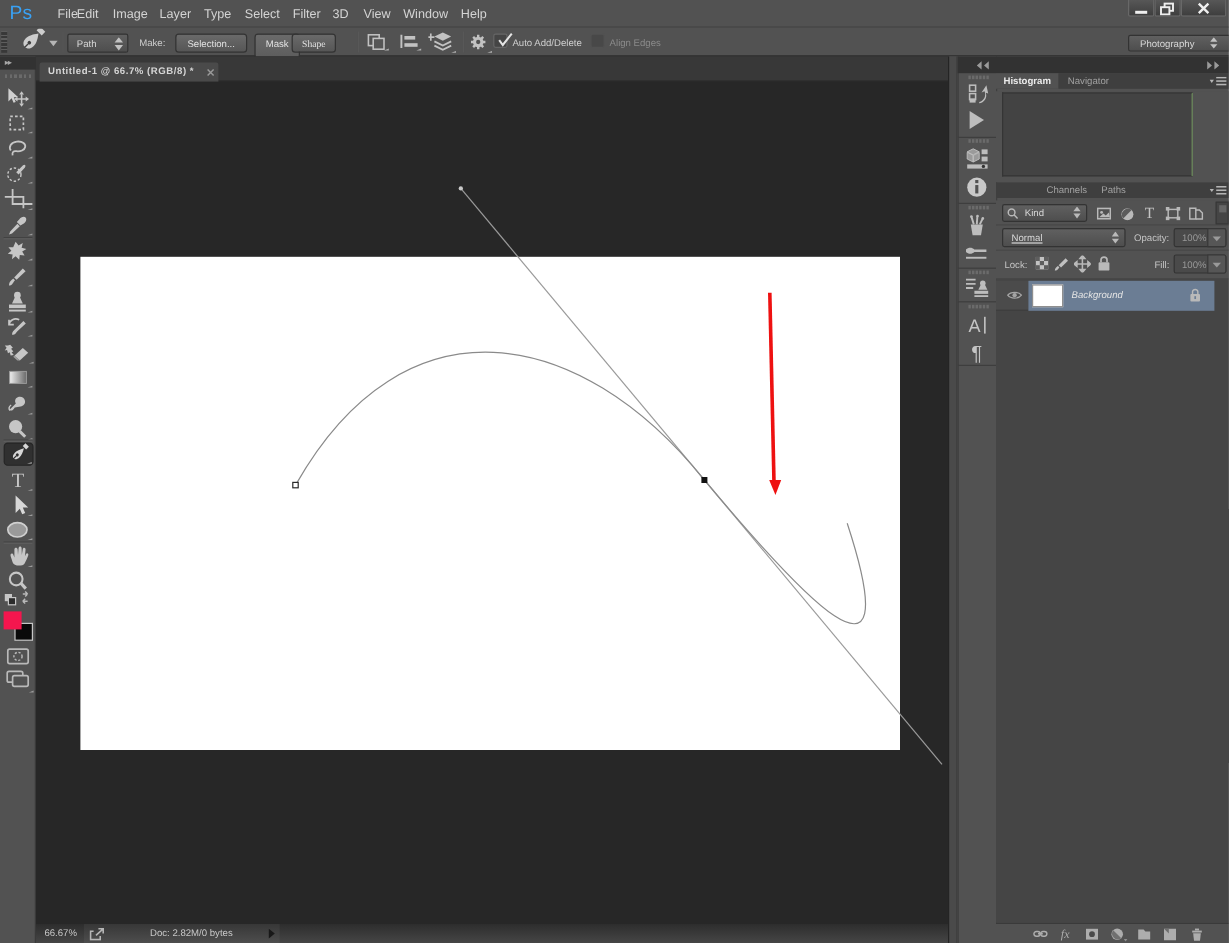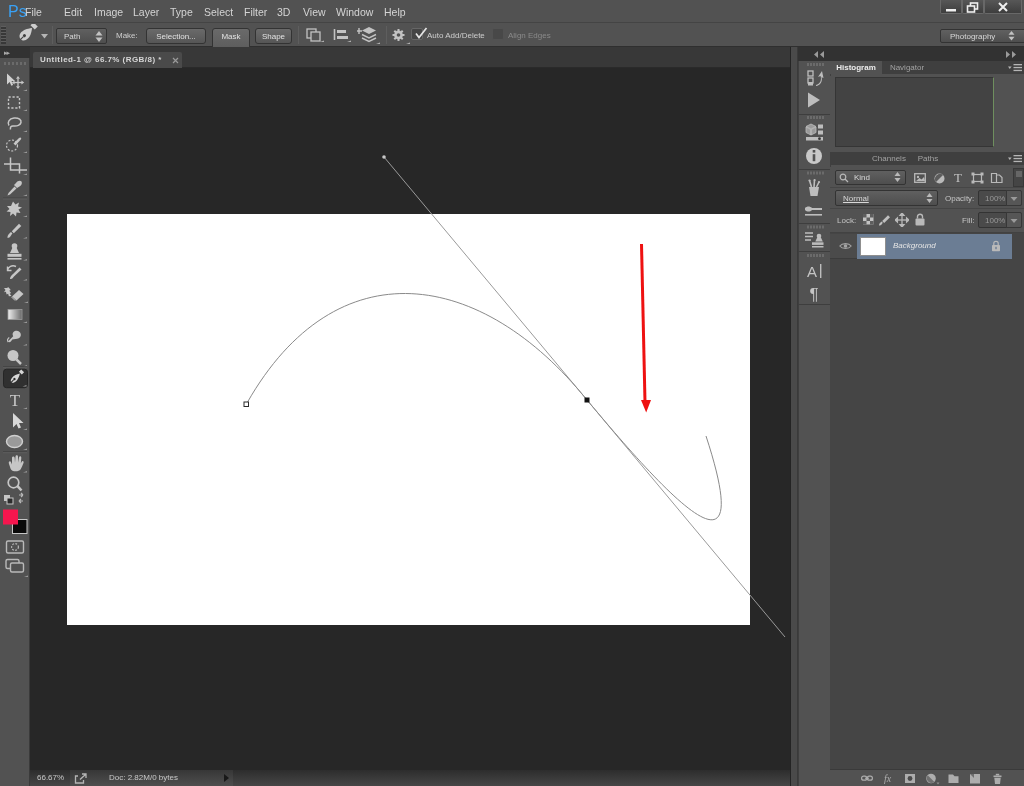--- a/index.html
+++ b/index.html
@@ -32,21 +32,21 @@
 .ptab.off{color:#a2a2a2;}
 .grip{position:absolute;width:22px;height:3px;background-image:repeating-linear-gradient(90deg,#6b6b6b 0 2px,transparent 2px 4px);}
 svg{display:block;}
 .disl{color:#8a8a8a;}
 </style></head>
 <body>
 <div id="app">
 
 <div id="menubar">
 <span id="pslogo">Ps</span>
-<span class="menu" style="left:25px;">File</span>
+<span class="menu" style="left:48px;">File</span>
 <span class="menu" style="left:64px;">Edit</span>
 <span class="menu" style="left:94px;">Image</span>
 <span class="menu" style="left:133px;">Layer</span>
 <span class="menu" style="left:170px;">Type</span>
 <span class="menu" style="left:204px;">Select</span>
 <span class="menu" style="left:244px;">Filter</span>
 <span class="menu" style="left:277px;">3D</span>
 <span class="menu" style="left:303px;">View</span>
 <span class="menu" style="left:336px;">Window</span>
 <span class="menu" style="left:384px;">Help</span>
@@ -81,21 +81,21 @@
 </svg>
 <div class="vsep" style="left:52px;"></div>
 <div class="combo" style="left:56px;top:28px;width:51px;height:16px;line-height:15px;padding-left:7px;">Path</div>
 <svg class="abs" style="left:94px;top:31px;" width="10" height="12">
       <path d="M5 0 l3.5 4.5 l-7 0 Z" fill="#c2c2c2"></path>
       <path d="M5 11 l3.5 -4.5 l-7 0 Z" fill="#c2c2c2"></path>
     </svg>
 <div class="olabel" style="left:116px;top:31px;">Make:</div>
 <div class="btn" style="left:146px;top:28px;width:60px;height:16px;line-height:15px;">Selection...</div>
 <div class="btn" style="left:212px;top:28px;width:38px;height:31px;line-height:15px;">Mask</div>
-<div class="btn" style="left:255px;top:28px;width:37px;height:16px;line-height:15px;">Shape</div>
+<div class="btn" style="left:243px;top:28px;width:37px;height:16px;line-height:15px;font-family:Liberation Serif, serif;">Shape</div>
 <div class="vsep" style="left:298px;"></div>
 <svg class="abs" style="left:305px;top:27px;" width="20" height="18">
   <rect x="2" y="2" width="9" height="9" fill="none" stroke="#c2c2c2" stroke-width="1.3"></rect>
   <rect x="6" y="5" width="9" height="9" fill="#565656" stroke="#c2c2c2" stroke-width="1.3"></rect>
   <path d="M15 15 l4 0 l0 -1.5 l-4 1.5 z" fill="#b0b0b0"></path>
 </svg>
 <svg class="abs" style="left:332px;top:27px;" width="20" height="18">
   <line x1="2.5" y1="2" x2="2.5" y2="13" stroke="#c2c2c2" stroke-width="1.6"></line>
   <rect x="5" y="3" width="9" height="3" fill="#c2c2c2"></rect>
   <rect x="5" y="9" width="11" height="3" fill="#c2c2c2"></rect>
@@ -161,21 +161,21 @@
   <polygon points="611,332 621,332 616.2,344.5" fill="#ee1111"></polygon>
 </svg>
 </div>
 <div id="statusbar">
   <span style="position:absolute;left:7px;">66.67%</span>
   <svg class="abs" style="left:44px;top:3px;z-index:3;" width="14" height="11">
         <path d="M4 3 L1.5 3 L1.5 10 L9.5 10 L9.5 7" fill="none" stroke="#b5b5b5" stroke-width="1.3"></path>
         <path d="M6 6.5 L11.5 1.5 M8 1 l4 0 l0 4" fill="none" stroke="#b5b5b5" stroke-width="1.3"></path>
       </svg>
   <div style="position:absolute;left:40px;top:0;width:163px;height:16px;background:linear-gradient(#373737,#4e4e4e);"></div>
-  <span style="position:absolute;left:79px;text-align:right;">Doc: 2.82M/0 bytes</span>
+  <span style="position:absolute;left:95px;text-align:right;">Doc: 2.82M/0 bytes</span>
   <svg class="abs" style="left:193px;top:4px;" width="7" height="9">
         <path d="M1 0 l5 4 l-5 4 z" fill="#181818"></path>
       </svg>
 </div>
 <div id="vscroll"></div>
 
 <div id="toolbar"></div>
 <div id="tbhead">▸▸</div>
 <div class="grip" style="left:4px;top:62px;"></div>
 <svg class="abs" style="left:0;top:47px;" width="30" height="739" viewBox="0 0 30 739">

